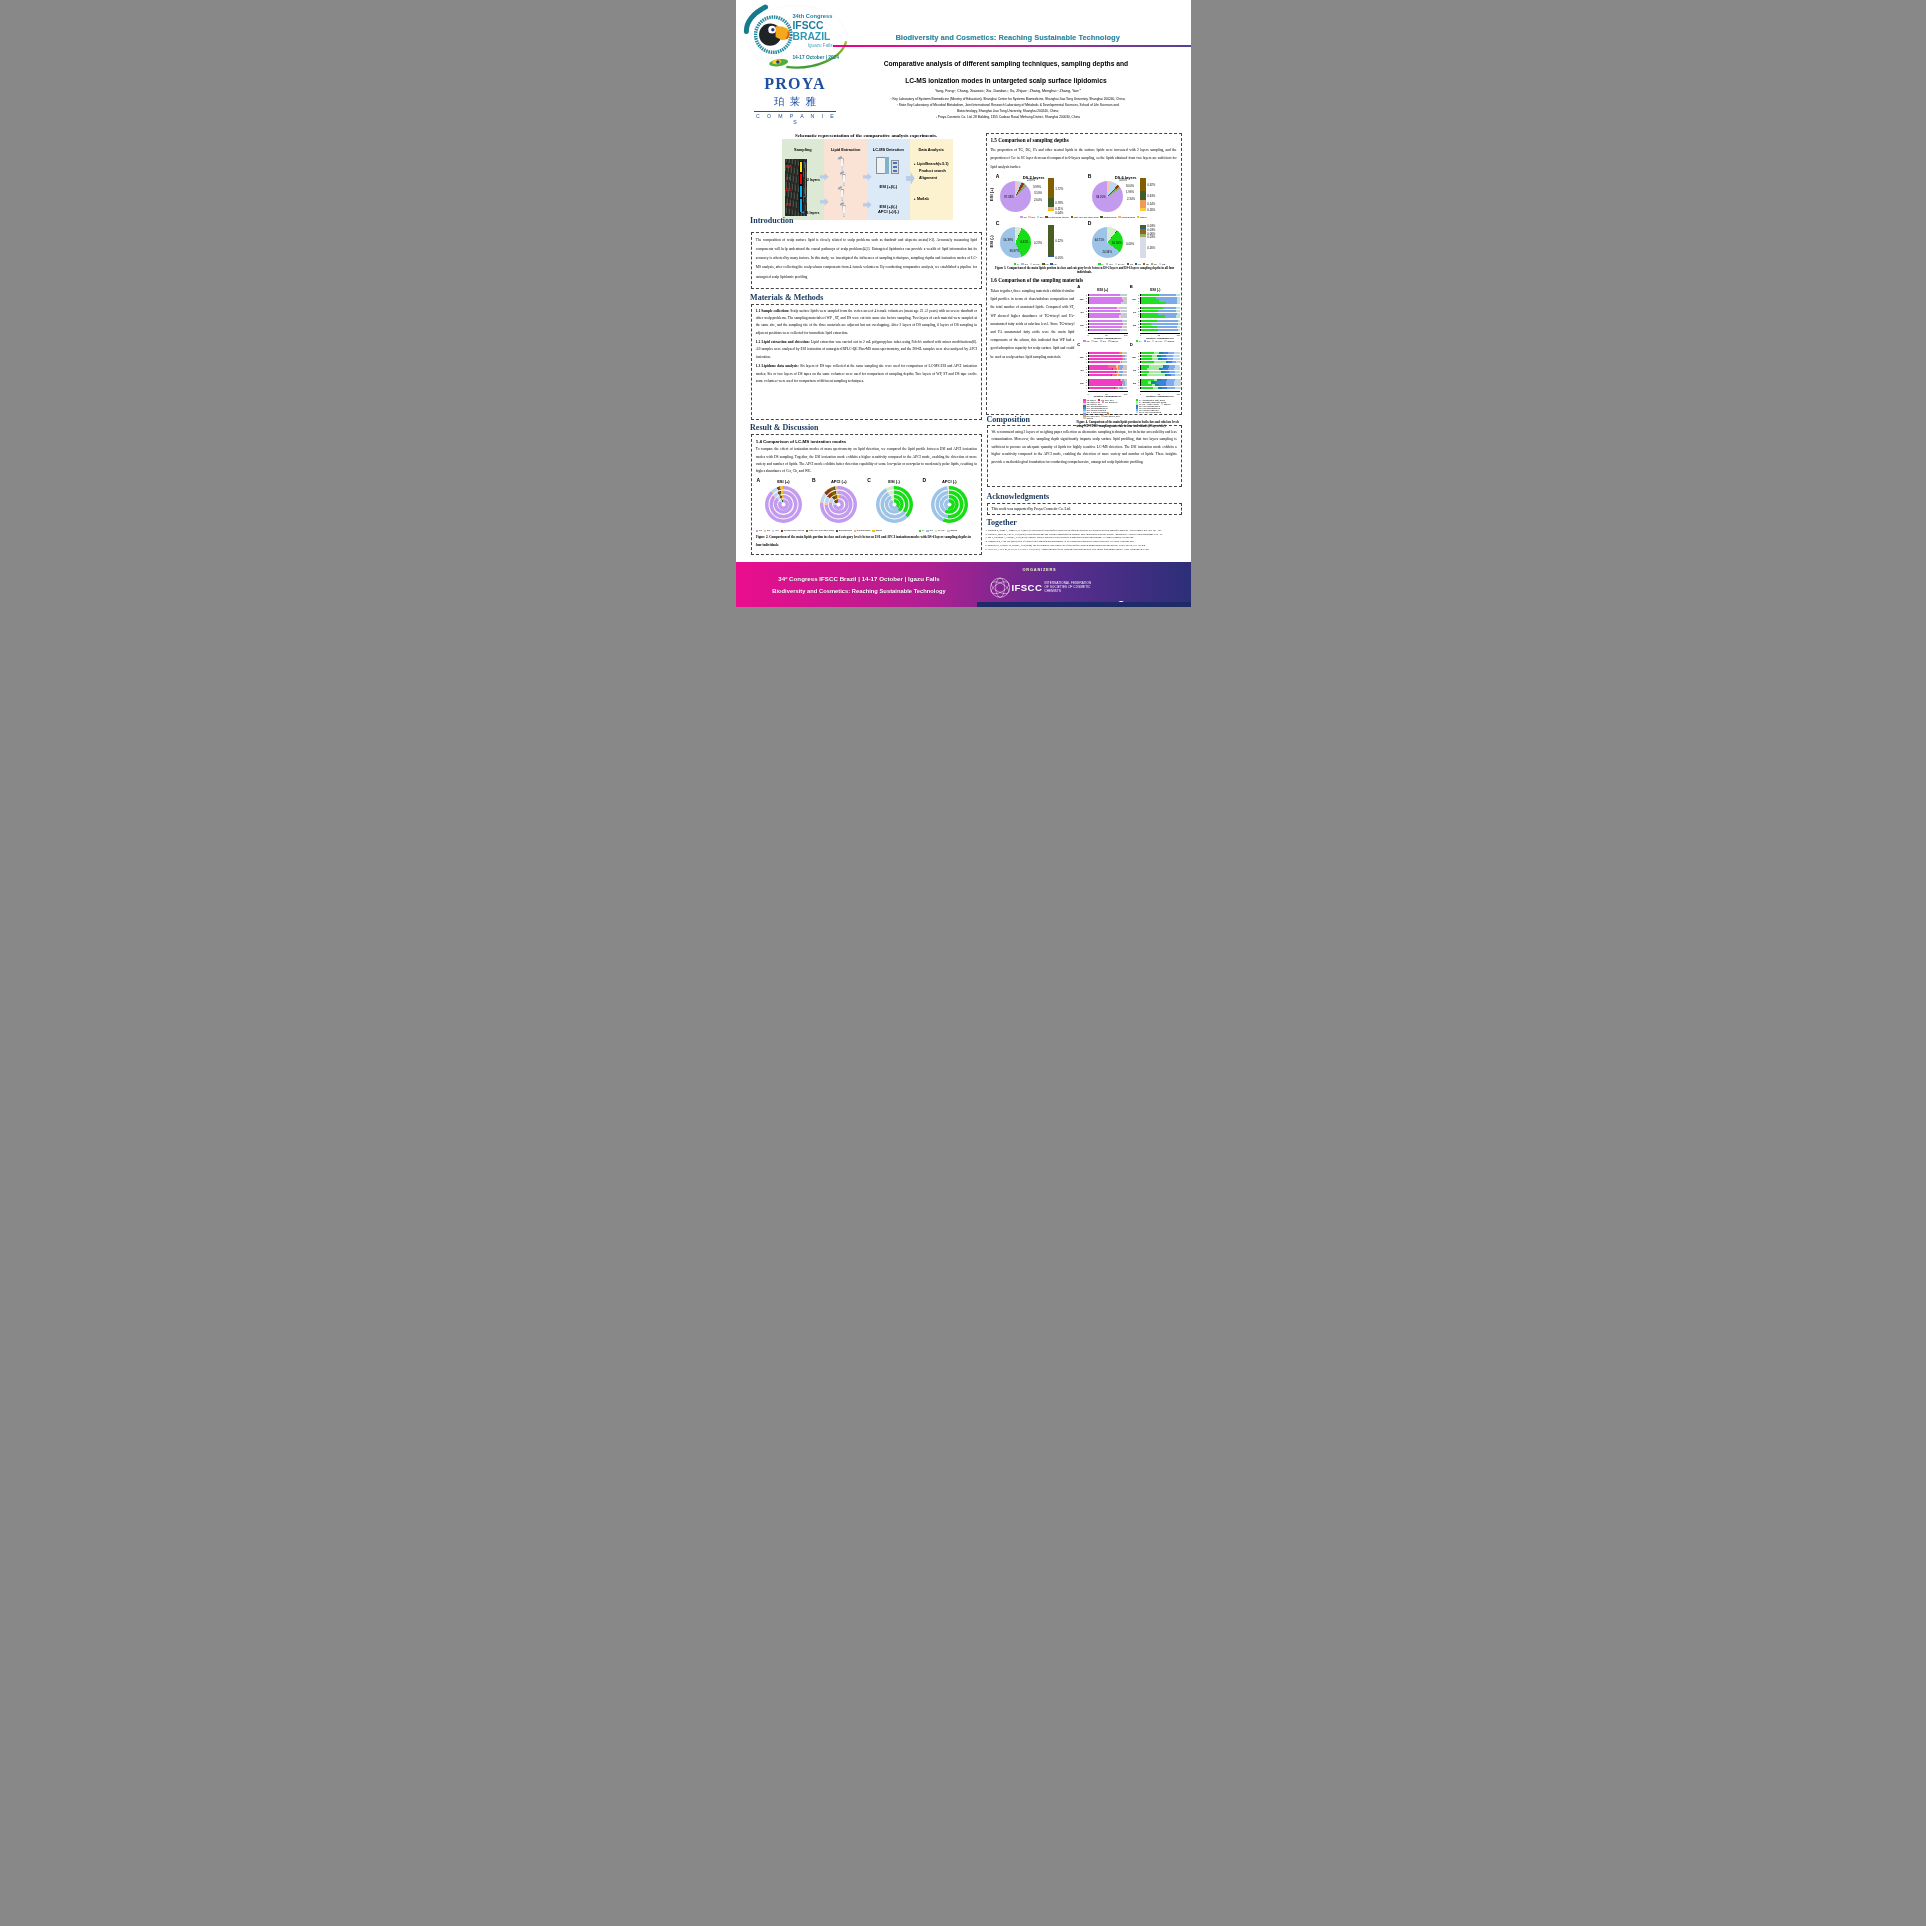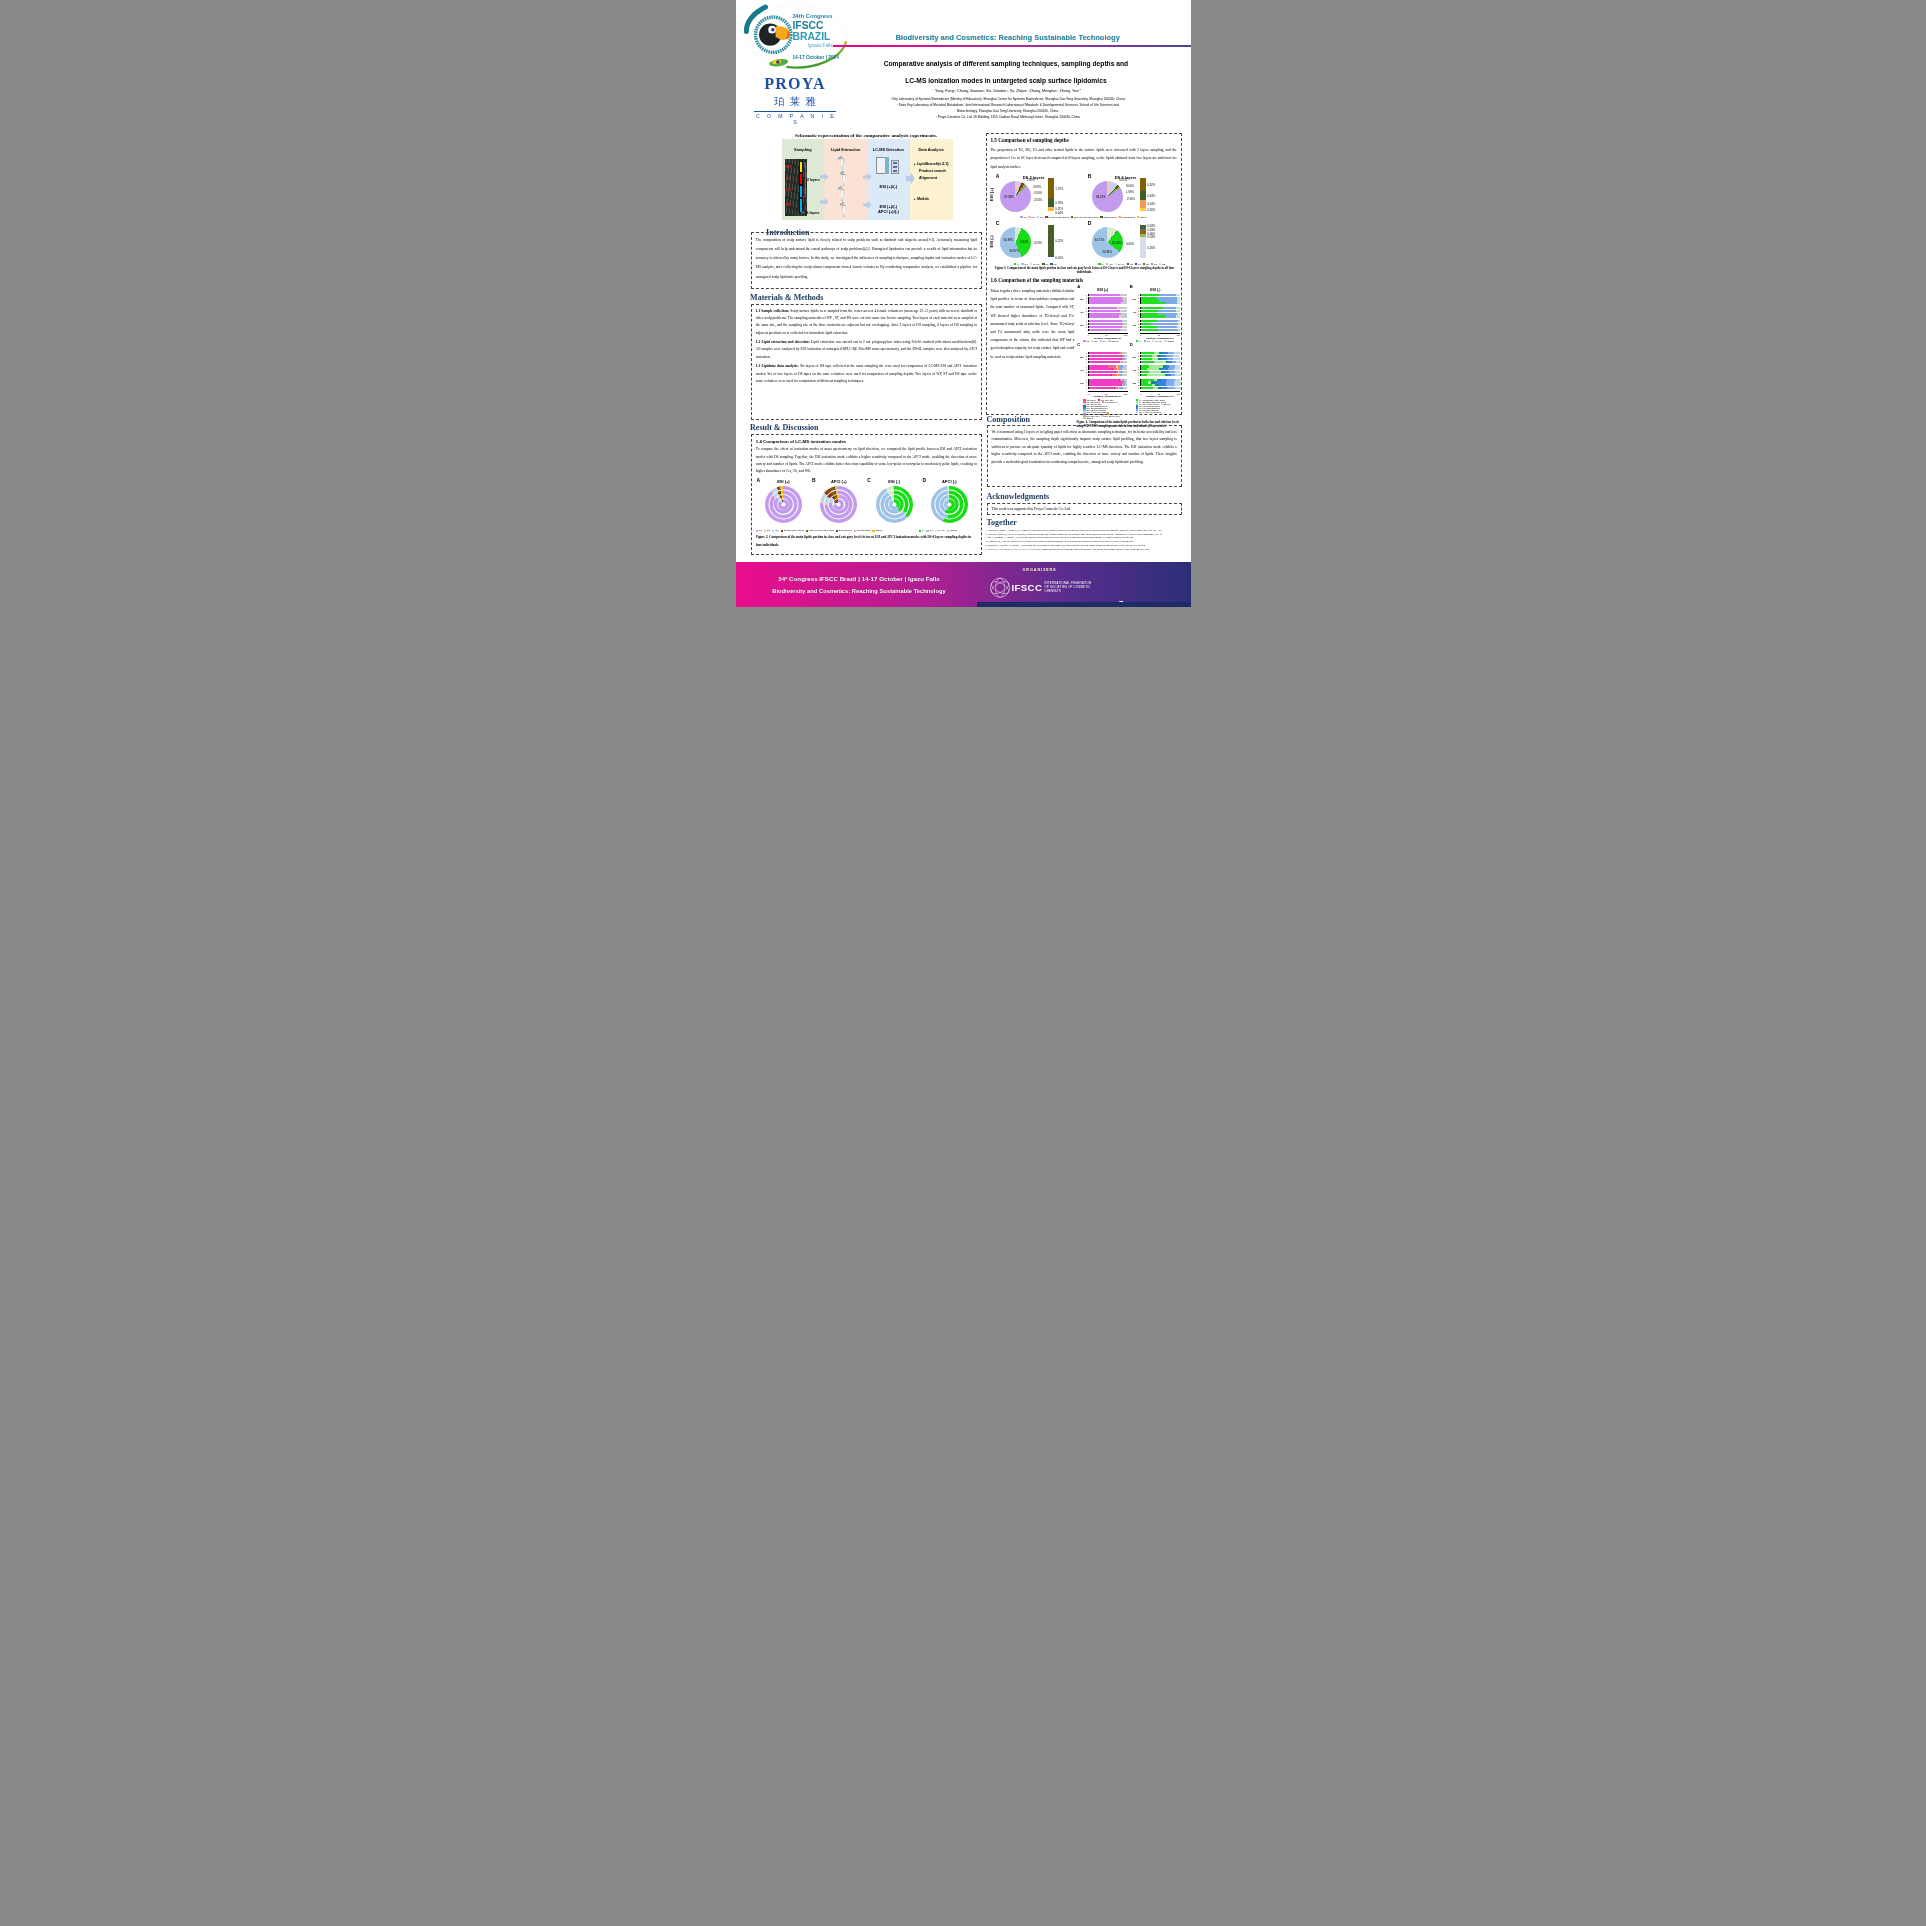--- a/index.html
+++ b/index.html
@@ -286,21 +286,21 @@
         <div class="dbul db4"><span class="dot">●</span><span>Matlab</span></div>
       </div>
     </div>
     <i class="sarrow sa1"></i>
     <i class="sarrow sa2"></i>
     <i class="sarrow sa3"></i>
     <i class="sarrow sa4"></i>
     <i class="sarrow sa5"></i>
   </div>
 
-  <h2 class="sec-h" style="left:14.6px; top:228px;margin-left:16px;">Introduction</h2>
+  <h2 class="sec-h" style="left:14.6px; top:216px;">Introduction</h2>
   <div class="dbox" style="left:15.4px; top:232px; width:231px; height:57px; line-height:9.2px;">
     <p>The composition of scalp surface lipid is closely related to scalp problems such as dandruff and alopecia areata[1-3]. Accurately measuring lipid components will help understand the causal pathways of scalp problems[4,5].  Untargeted lipidomics can provide a wealth of lipid information but its accuracy is affected by many factors. In this study, we investigated the influences of sampling techniques, sampling depths and ionization modes of LC-MS analysis, after collecting the scalp sebum components from 4 female volunteers. By conducting comparative analysis, we established a pipeline for untargeted scalp lipidomic profiling</p>
   </div>
 
   <h2 class="sec-h" style="left:14.6px; top:293px;">Materials &amp; Methods</h2>
   <div class="dbox" style="left:15.4px; top:304px; width:231px; height:116px; line-height:7.3px;">
     <p><span class="lead">1.1 Sample collection:</span><span> Scalp surface lipids were sampled from the vertex area of 4 female volunteers (mean age 23 ±2 years) with no severe dandruff or other scalp problems. The sampling materials of  WP , ST, and DS were cut into same size before sampling. Two layers of each material were sampled at the same site, and the sampling site of the three materials are adjacent but not overlapping.  After 2 layers of DS sampling, 6 layers of  DS sampling in adjacent positions were collected for immediate lipid extraction.</span></p>
     <p style="margin-top:2.3px;"><span class="lead">1.2 Lipid extraction and detection:</span><span> Lipid extraction was carried out in 2 mL polypropylene tubes using Folch's method with minor modifications[6]. All samples were analyzed by ESI ionization of untargeted RPLC-QE Plus-MS mass spectrometry, and the DS-6L samples were also analyzed by APCI ionization.</span></p>
     <p style="margin-top:2.3px;"><span class="lead">1.3 Lipidome data analysis:</span><span> Six layers of DS tape collected at the same sampling site were used for comparison of  LC-MS ESI and APCI ionization modes; Six or two layers of DS tapes on the same volunteer were used for comparison of sampling depths; Two layers of WP, ST and DS tape on the same volunteer were used for comparison of different sampling techniques.</span></p>
   </div>

